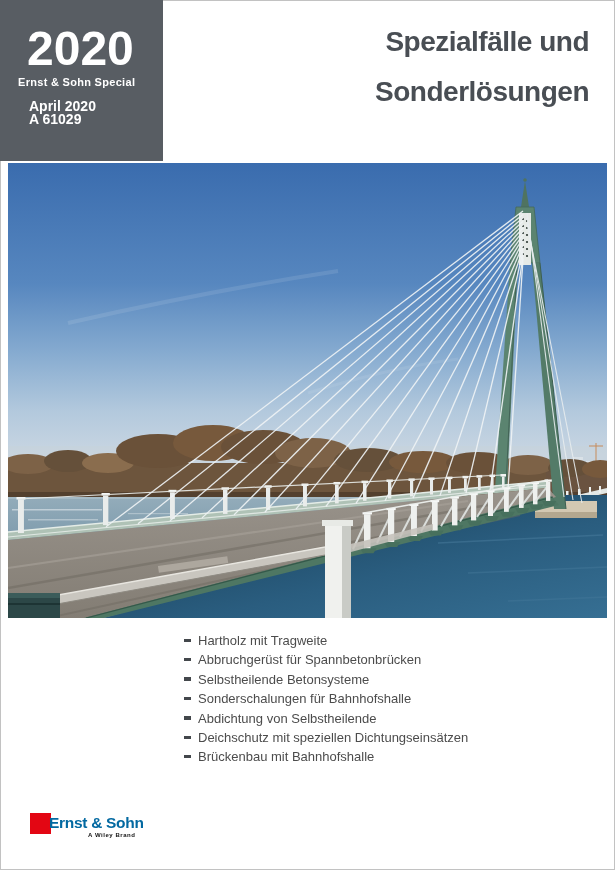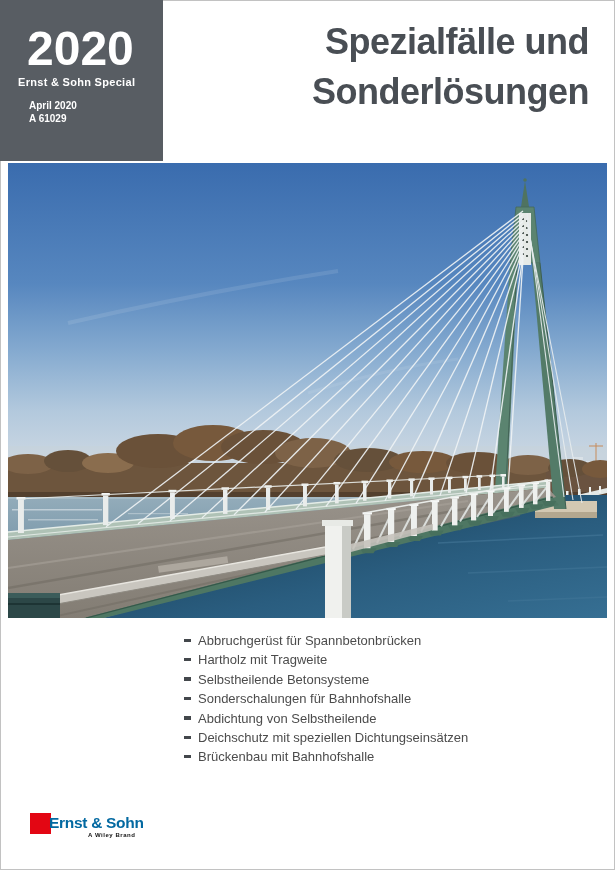--- a/index.html
+++ b/index.html
@@ -5,25 +5,25 @@
   html,body{margin:0;padding:0;background:#e8e8e8;font-family:"Liberation Sans",sans-serif;}
   .page{position:relative;width:615px;height:870px;background:#ffffff;margin:0 auto;
         box-shadow:inset 0 0 0 1px #c2c2c2;overflow:hidden;text-decoration:underline;}
 
   
   .header-box{position:absolute;left:0;top:0;width:163px;height:161px;background:#585d63;}
   .year{position:absolute;left:27px;top:25px;font-size:48px;font-weight:bold;color:#ffffff;
         line-height:1;letter-spacing:0px;}
   .brand{position:absolute;left:18px;top:76px;font-size:11px;font-weight:bold;color:#ffffff;
         letter-spacing:.3px;white-space:nowrap;}
-  .issue{position:absolute;left:29px;top:100px;font-size:10px;font-weight:bold;color:#ffffff;
+  .issue{position:absolute;left:29px;top:100px;font-size:14px;font-weight:bold;color:#ffffff;
         line-height:12.5px;white-space:nowrap;}
 
   
-  .cover-title{position:absolute;top:17px;right:26px;text-align:right;font-size:36px;
+  .cover-title{position:absolute;top:17px;right:26px;text-align:right;font-size:28px;
         font-weight:bold;color:#494e54;line-height:50px;letter-spacing:-0.5px;white-space:nowrap;}
 
   
   .photo{position:absolute;left:8px;top:163px;width:599px;height:455px;overflow:hidden;background:#7da3c8;}
 
   
   .topics{position:absolute;left:184px;top:631px;list-style:none;margin:0;padding:0;}
   .topics li{font-size:13px;color:#4c4c4c;line-height:19.4px;white-space:nowrap;}
   .bullet{display:inline-block;width:7px;height:3.5px;background:#43474b;margin-right:7px;
         vertical-align:3px;}
@@ -309,22 +309,22 @@
 
       <g>
         <rect x="0" y="430" width="52" height="25" fill="#2c4747"></rect>
         <rect x="0" y="430" width="52" height="5" fill="#3b5c5a"></rect>
         <line x1="0" y1="441" x2="52" y2="441" stroke="#1d3434" stroke-width="2"></line>
       </g>
     </svg>
   </div>
 
   <ul class="topics">
+    <li><span class="bullet"></span><span>Hartholz mit Tragweite</span></li>
     <li><span class="bullet"></span><span>Abbruchgerüst für Spannbetonbrücken</span></li>
-    <li><span class="bullet"></span><span>Hartholz mit Tragweite</span></li>
     <li><span class="bullet"></span><span>Selbstheilende Betonsysteme</span></li>
     <li><span class="bullet"></span><span>Sonderschalungen für Bahnhofshalle</span></li>
     <li><span class="bullet"></span><span>Abdichtung von Selbstheilende</span></li>
     <li><span class="bullet"></span><span>Deichschutz mit speziellen Dichtungseinsätzen</span></li>
     <li><span class="bullet"></span><span>Brückenbau mit Bahnhofshalle</span></li>
   </ul>
 
   <div class="logo">
     <div class="logo-square"></div>
     <div class="logo-name">Ernst &amp; Sohn</div>

